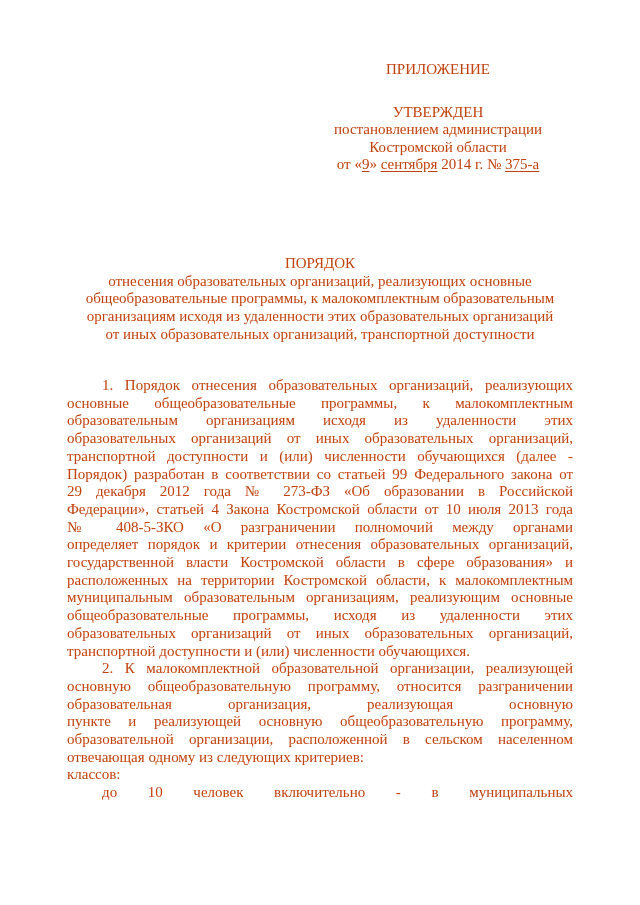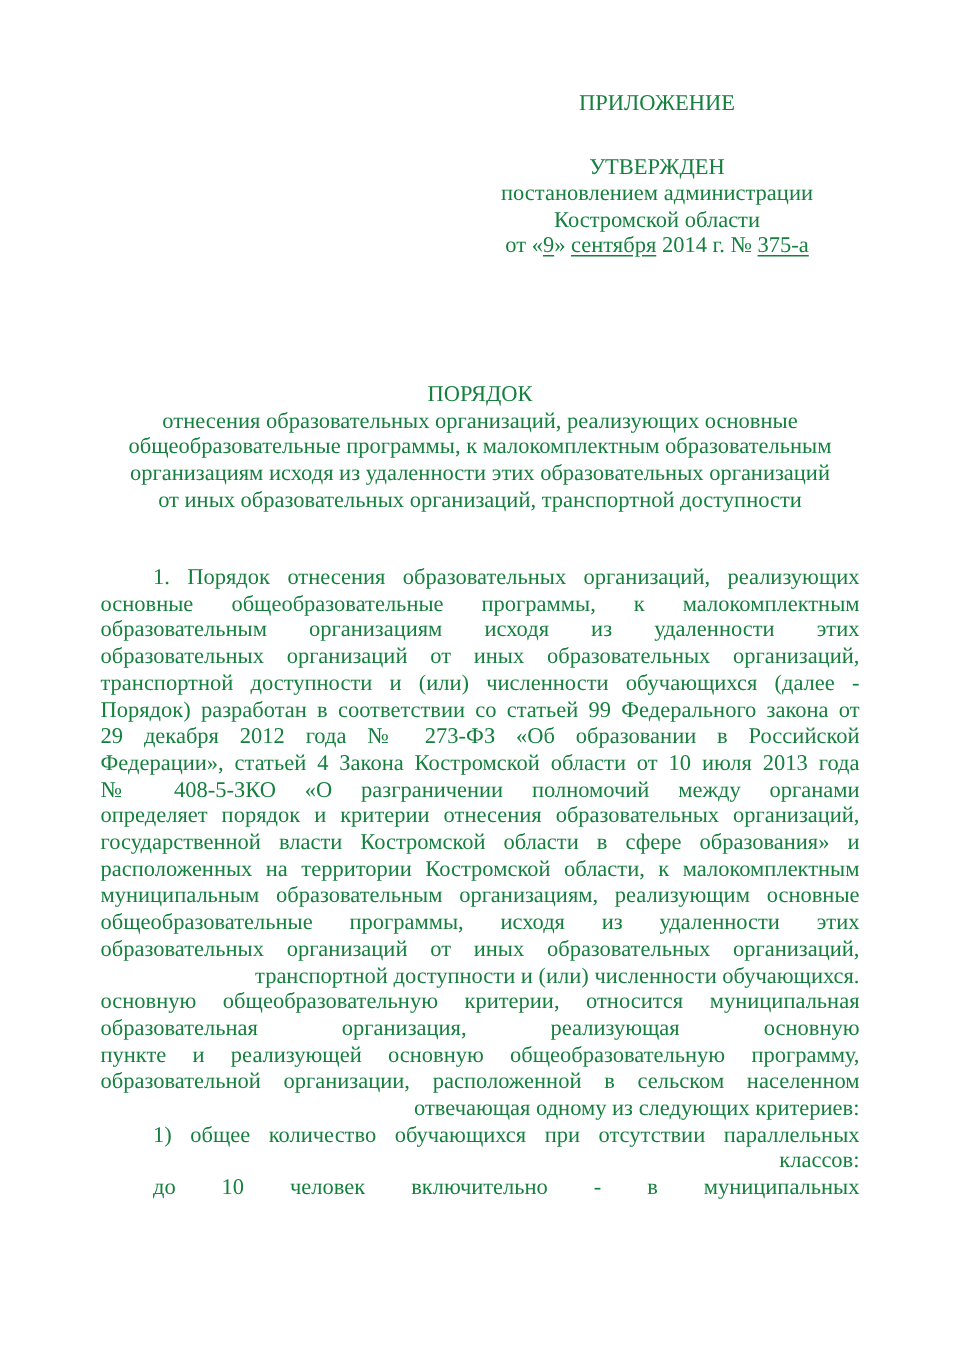--- a/index.html
+++ b/index.html
@@ -5,21 +5,21 @@
   html, body {
     margin: 0;
     padding: 0;
     background: #ffffff;
   }
   .page {
     position: relative;
     width: 640px;
     height: 905px;
     background: #ffffff;
-    color: #15803d;
+    color: #c2410c;
     font-family: "Liberation Serif", "DejaVu Serif", serif;
     overflow: hidden;
   }
   
   .approval {
     position: absolute;
     top: 61px;
     left: 328px;
     width: 220px;
     text-align: center;
@@ -43,21 +43,21 @@
   
   .bodytext {
     position: absolute;
     top: 377px;
     left: 67px;
     width: 506px;
     font-size: 15px;
     line-height: 17.7px;
     text-align: left;
   }
-  .bodytext .line { width: 506px; text-align: right; }
+  .bodytext .line { width: 506px; }
   .bodytext .just {
     text-align: justify;
     text-align-last: justify;
   }
   .bodytext .ind { text-indent: 35px; }
 </style>
 </head>
 <body>
 
 <div class="page">
@@ -91,23 +91,23 @@
       <div class="line just">29 декабря 2012 года № 273-ФЗ «Об образовании в Российской</div>
       <div class="line just">Федерации», статьей 4 Закона Костромской области от 10 июля 2013 года</div>
       <div class="line just">№ 408-5-ЗКО «О разграничении полномочий между органами</div>
       <div class="line just">определяет порядок и критерии отнесения образовательных организаций,</div>
       <div class="line just">государственной власти Костромской области в сфере образования» и</div>
       <div class="line just">расположенных на территории Костромской области, к малокомплектным</div>
       <div class="line just">муниципальным образовательным организациям, реализующим основные</div>
       <div class="line just">общеобразовательные программы, исходя из удаленности этих</div>
       <div class="line just">образовательных организаций от иных образовательных организаций,</div>
       <div class="line">транспортной доступности и (или) численности обучающихся.</div>
-      <div class="line just">основную общеобразовательную критерии, относится муниципальная</div>
+      <div class="line just ind">2. К малокомплектной образовательной организации, реализующей</div>
+      <div class="line just">основную общеобразовательную программу, относится разграничении</div>
       <div class="line just">образовательная организация, реализующая основную</div>
       <div class="line just">пункте и реализующей основную общеобразовательную программу,</div>
       <div class="line just">образовательной организации, расположенной в сельском населенном</div>
       <div class="line">отвечающая одному из следующих критериев:</div>
-      <div class="line just ind">1) общее количество обучающихся при отсутствии параллельных</div>
       <div class="line">классов:</div>
       <div class="line just ind">до 10 человек включительно - в муниципальных</div>
     </div>
 
 </div>
 
 </body></html>

